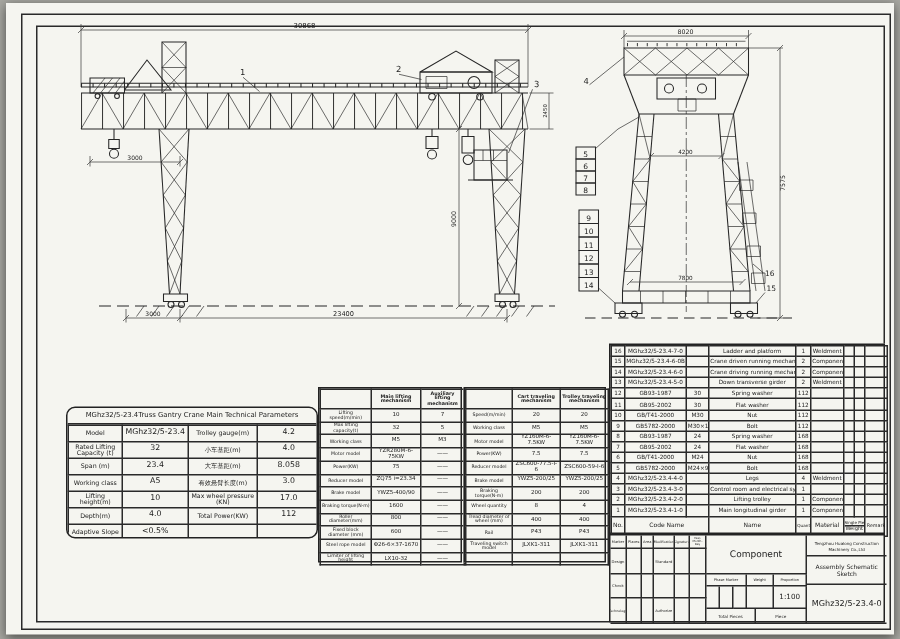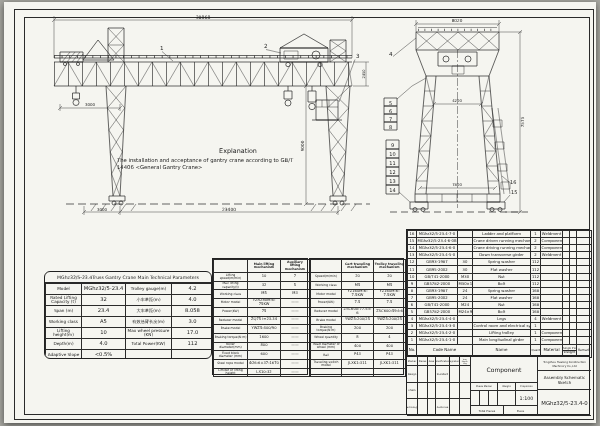--- a/index.html
+++ b/index.html
@@ -249,25 +249,20 @@
       <text x="10.5" y="167" font-size="5" text-anchor="middle">13</text>
       <text x="10.5" y="176" font-size="5" text-anchor="middle">14</text>
       <path class="thin" d="M17,176 L28,186"></path>
     </g>
     <text x="128" y="168" font-size="5">16</text>
     <line class="thin" x1="127" y1="166" x2="120" y2="160"></line>
     <text x="129" y="178" font-size="5">15</text>
     <line class="thin" x1="128" y1="179" x2="122" y2="186"></line>
   </svg>
 
-  <div id="explanation">
-    <div class="t">Explanation</div>
-    <div class="b">The installation and acceptance of gantry crane according to GB/T</div>
-    <div class="b">14406 &lt;General Gantry Crane&gt;</div>
-  </div>
 
   <div class="wrap" id="params">
     <div class="ptitle">MGhz32/5-23.4Truss Gantry Crane Main Technical Parameters</div>
     <table>
       <colgroup>
           <col style="width:36px">
           <col style="width:44px">
           <col style="width:46px">
           <col style="width:42px">
         </colgroup>

